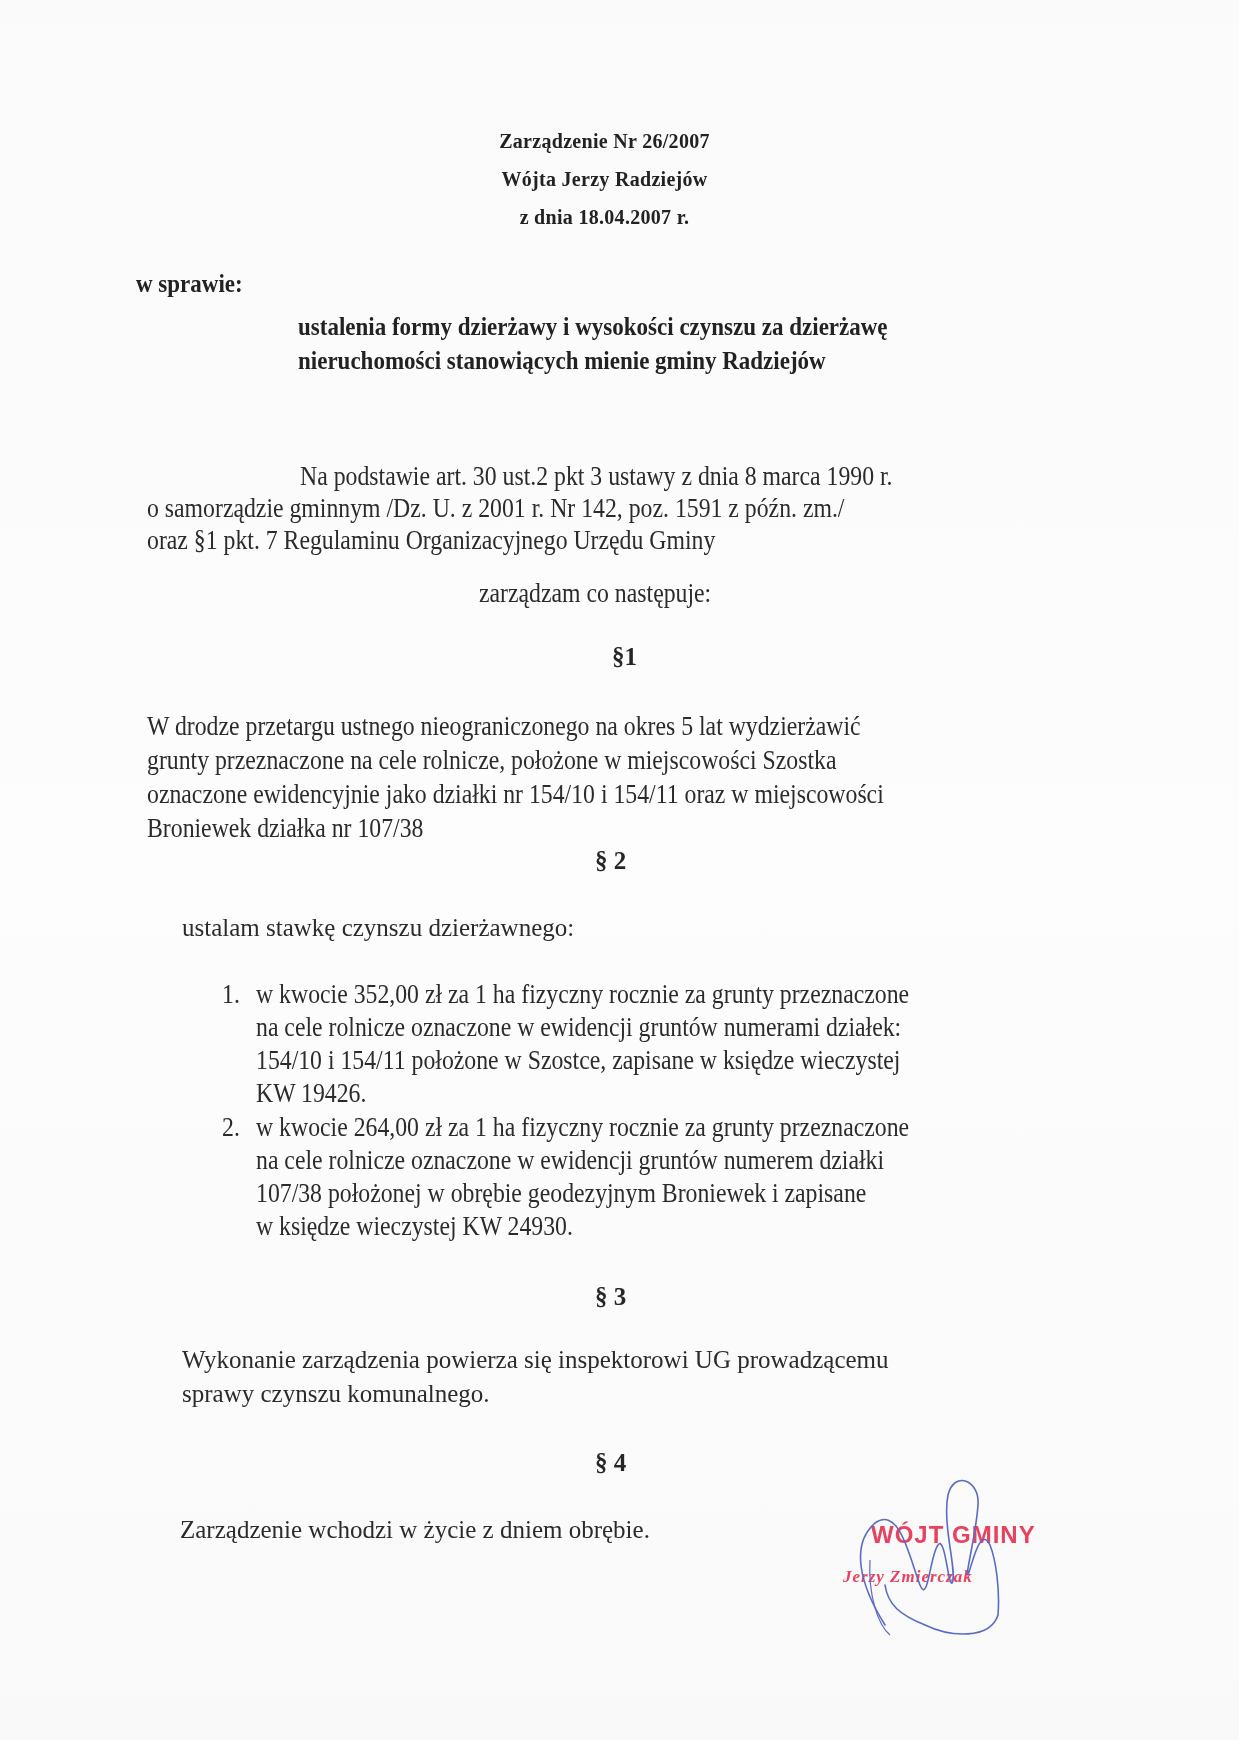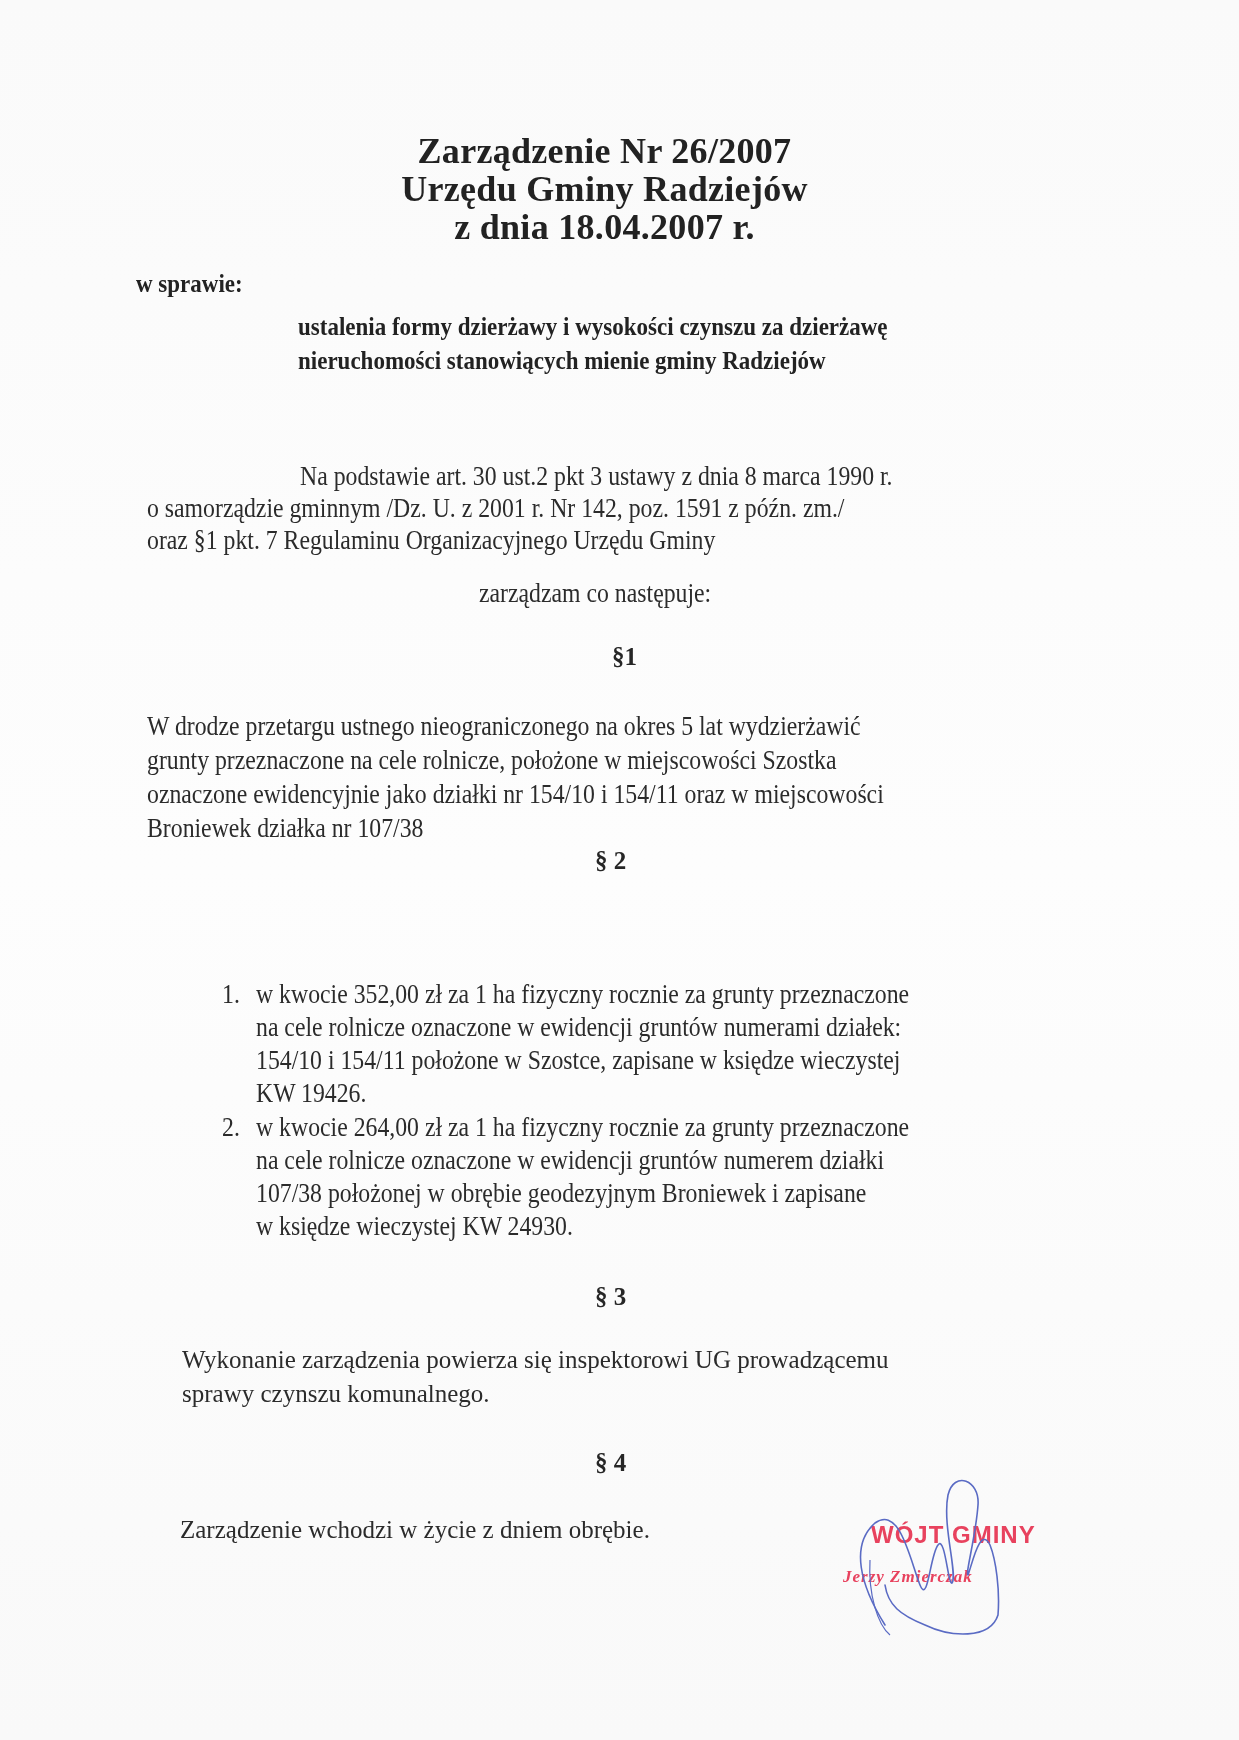--- a/index.html
+++ b/index.html
@@ -8,55 +8,56 @@
       background: #fbfbfb;
       position: relative;
       overflow: hidden;
       font-family: "Liberation Serif", serif;
       color: #2a2a2a;
     }
     .page { position: absolute; inset: 0; background: linear-gradient(180deg,#fafafa 0%,#fdfdfd 50%,#f9f9f9 100%); }
     .abs { position: absolute; white-space: nowrap; }
     .title {
       left: 0; width: 1209px; text-align: center;
-      font-weight: bold; font-size: 36px; color: #222; letter-spacing: 0.3px;
+      font-weight: bold; font-size: 20px; color: #222; letter-spacing: 0.3px;
     }
     .subject { font-family: "Liberation Serif", serif; font-weight: bold; font-size: 25px; transform: scaleX(0.92); transform-origin: left; color:#222; }
     .cond { font-size: 25px; transform: scaleX(0.88); transform-origin: left; color:#2b2b2b; }
     .serif25 { font-size: 25px; color:#2b2b2b; }
     .sect { font-weight: bold; font-size: 25px; color:#262626; }
     .stamp1 { font-family: "Liberation Sans", sans-serif; font-weight: bold; color:#e8425e; font-size: 24px; letter-spacing: 1px; }
     .stamp2 { font-family: "Liberation Serif", serif; font-style: italic; font-weight: bold; color:#e8425e; font-size: 17px; letter-spacing: 1px; }
   </style>
 </head>
 <body>
 
 <div class="page">
 
   <div class="abs title" style="top:130px;">Zarządzenie Nr  26/2007</div>
-  <div class="abs title" style="top:168px;">Urzędu Gminy Radziejów</div>
+  <div class="abs title" style="top:168px;">Wójta Jerzy Radziejów</div>
   <div class="abs title" style="top:206px;">z dnia 18.04.2007 r.</div>
 
   <div class="abs subject" style="left:136px; top:270px;">w sprawie:</div>
   <div class="abs subject" style="left:298px; top:313px;">ustalenia formy dzierżawy i wysokości czynszu za dzierżawę</div>
   <div class="abs subject" style="left:298px; top:347px;">nieruchomości  stanowiących  mienie gminy Radziejów</div>
 
   <div class="abs cond" style="left:300px; top:461px; font-size:27px;">Na podstawie art. 30 ust.2 pkt 3 ustawy z dnia 8 marca 1990 r.</div>
   <div class="abs cond" style="left:147px; top:493px; font-size:27px;">o samorządzie  gminnym /Dz. U. z 2001 r. Nr 142, poz. 1591 z późn. zm./</div>
   <div class="abs cond" style="left:147px; top:525px; font-size:27px;">oraz §1 pkt. 7 Regulaminu Organizacyjnego Urzędu Gminy</div>
 
   <div class="abs cond" style="left:479px; top:578px; font-size:27px;">zarządzam co następuje:</div>
 
   <div class="abs sect" style="left:612px; top:643px;">§1</div>
   <div class="abs cond" style="left:147px; top:711px; font-size:27px;">W drodze przetargu ustnego nieograniczonego na okres 5 lat wydzierżawić</div>
   <div class="abs cond" style="left:147px; top:745px; font-size:27px;">grunty przeznaczone na cele rolnicze, położone w miejscowości Szostka</div>
   <div class="abs cond" style="left:147px; top:779px; font-size:27px;">oznaczone ewidencyjnie jako działki nr 154/10 i 154/11 oraz  w miejscowości</div>
   <div class="abs cond" style="left:147px; top:813px; font-size:27px;">Broniewek działka nr 107/38</div>
 
   <div class="abs sect" style="left:595px; top:847px;">§ 2</div>
+  <div class="abs serif25" style="left:182px; top:914px; font-size:25px;">ustalam stawkę czynszu dzierżawnego:</div>
 
   <div class="abs cond" style="left:222px; top:979px; font-size:27px;">1.</div>
   <div class="abs cond" style="left:256px; top:979px; font-size:27px;">w kwocie 352,00 zł za 1 ha fizyczny rocznie za grunty przeznaczone</div>
   <div class="abs cond" style="left:256px; top:1012px; font-size:27px;">na cele rolnicze oznaczone w ewidencji gruntów numerami działek:</div>
   <div class="abs cond" style="left:256px; top:1045px; font-size:27px;">154/10 i 154/11 położone w  Szostce, zapisane w księdze wieczystej</div>
   <div class="abs cond" style="left:256px; top:1078px; font-size:27px;">KW 19426.</div>
 
   <div class="abs cond" style="left:222px; top:1112px; font-size:27px;">2.</div>
   <div class="abs cond" style="left:256px; top:1112px; font-size:27px;">w kwocie 264,00 zł za 1 ha fizyczny rocznie za grunty przeznaczone</div>
   <div class="abs cond" style="left:256px; top:1145px; font-size:27px;">na cele rolnicze oznaczone w ewidencji gruntów numerem działki</div>

